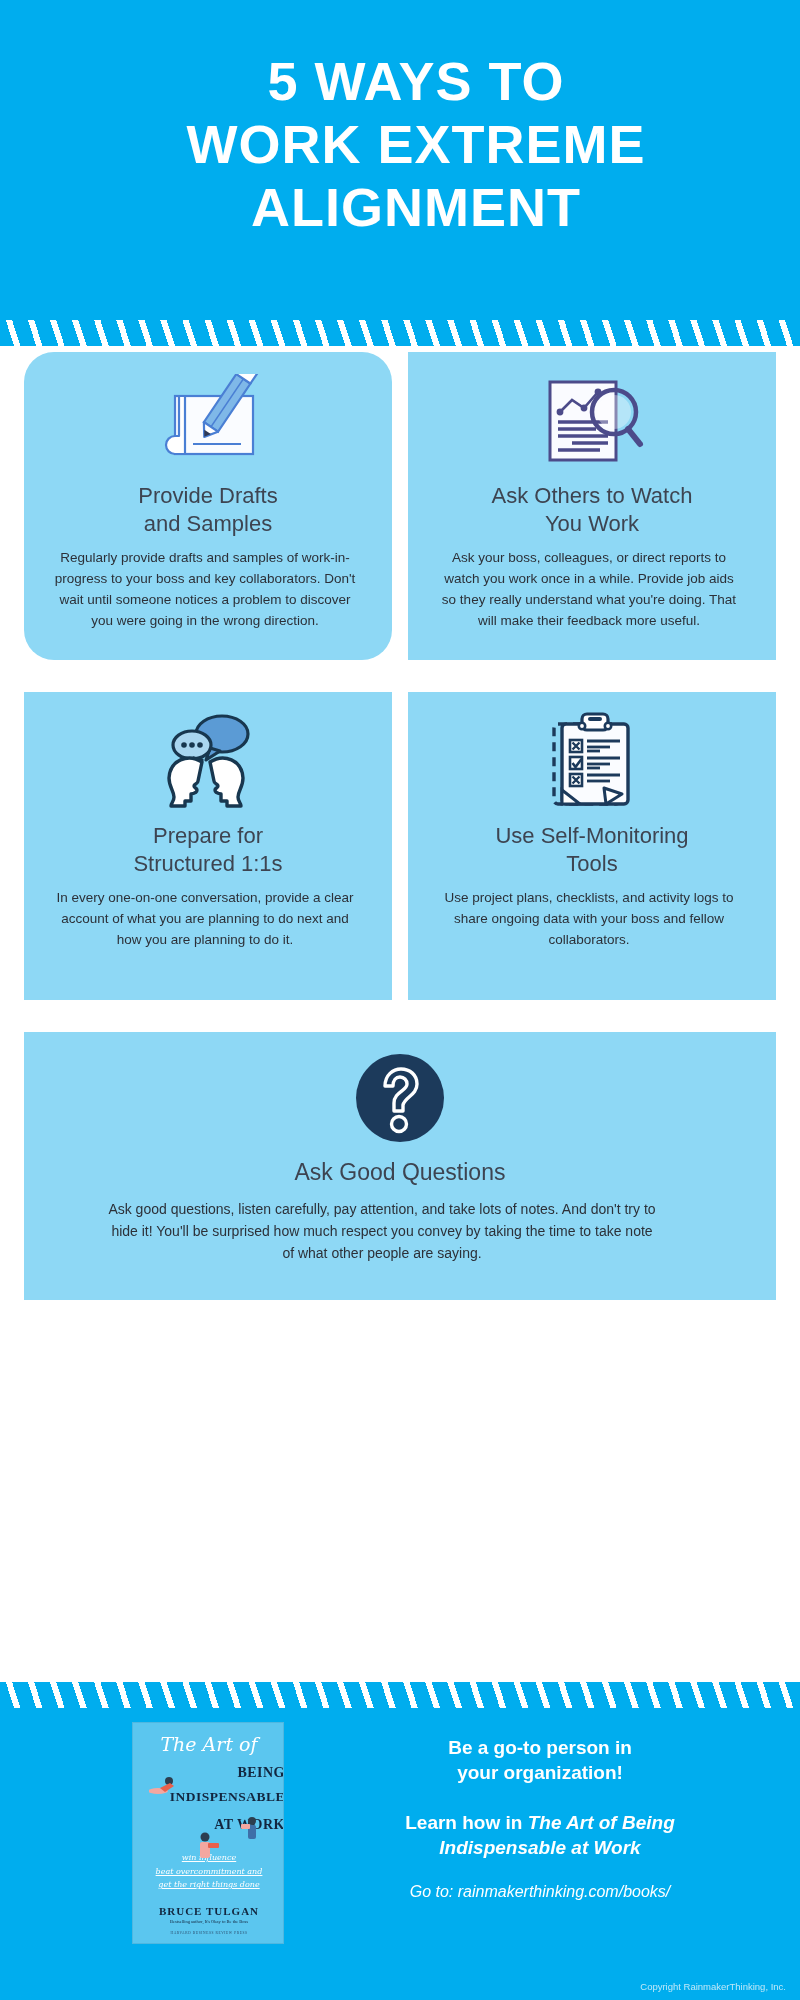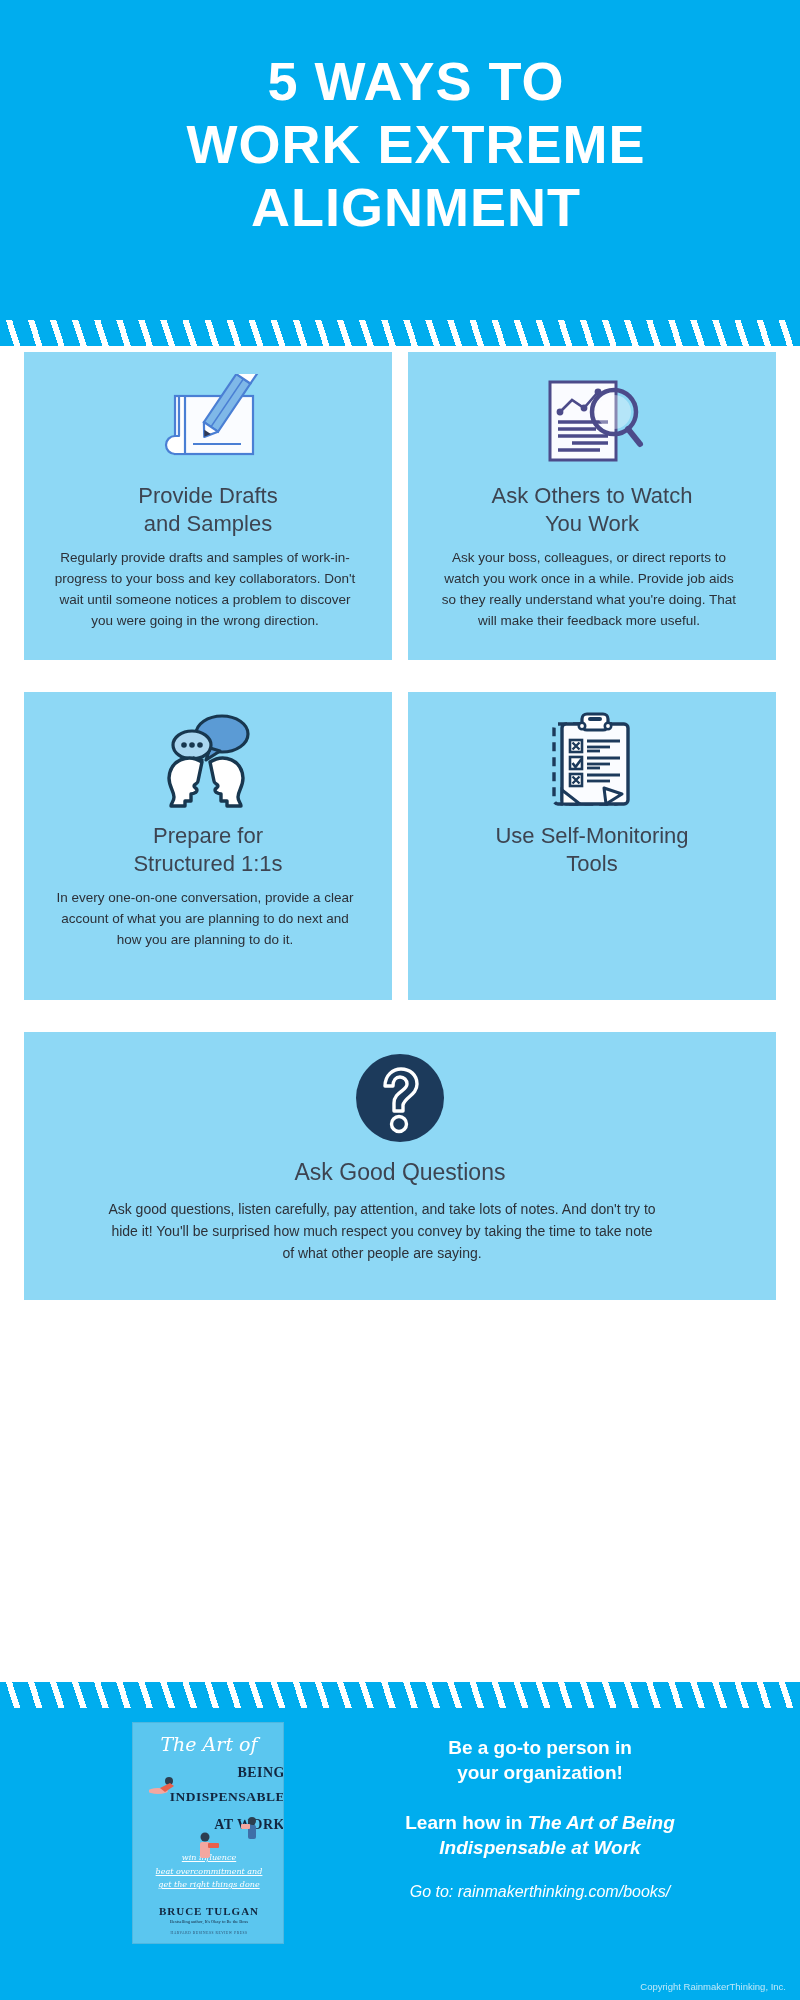--- a/index.html
+++ b/index.html
@@ -72,21 +72,21 @@
     top: 352px;
     width: 800px;
   }
   .card {
     position: absolute;
     background: #8ED8F5;
   }
   .card-half { width: 368px; }
   .card-full { width: 752px; left: 24px; }
 
-  .c1 { left: 24px;  top: 0;   height: 308px; }
+  .c1 { left: 24px;  top: 0;   height: 308px; border-radius: 30px; }
   .c2 { left: 408px; top: 0;   height: 308px; }
   .c3 { left: 24px;  top: 340px; height: 308px; }
   .c4 { left: 408px; top: 340px; height: 308px; }
   .c5 { left: 24px;  top: 680px; height: 268px; }
 
   .icon-wrap {
     width: 100%;
     display: flex;
     justify-content: center;
     align-items: flex-end;
@@ -345,20 +345,21 @@
             <line x1="47" y1="71" x2="70" y2="71"></line>
           </g>
           <path d="M22 80 l18 14 l-18 0 z" fill="#ffffff" stroke="#1C3A5B" stroke-width="3"></path>
           <path d="M64 78 l18 6 l-16 10 z" fill="#ffffff" stroke="#1C3A5B" stroke-width="3" stroke-linejoin="round"></path>
         </svg>
       </div>
       <div class="card-title">
         <span>Use Self-Monitoring</span><br>
         <span>Tools</span>
       </div>
+      <div class="card-body">Use project plans, checklists, and activity logs to share ongoing data with your boss and fellow collaborators.</div>
     </div>
 
     <div class="card card-full c5">
       <div class="icon-wrap">
         <svg width="92" height="92" viewBox="0 0 92 92" aria-hidden="true">
           <circle cx="46" cy="46" r="44" fill="#1C3A5B"></circle>
           <path d="M31 34 c0 -11 8 -17 16 -17 c9 0 16 6 16 15 c0 11 -12 13 -14 21 l0 6 l-9 0 l0 -8 c0 -11 13 -12 13 -19 c0 -4 -3 -7 -7 -7 c-4 0 -7 3 -7 9 z" fill="none" stroke="#ffffff" stroke-width="3.4" stroke-linejoin="round"></path>
           <circle cx="45" cy="72" r="7.5" fill="none" stroke="#ffffff" stroke-width="3.4"></circle>
         </svg>
       </div>

